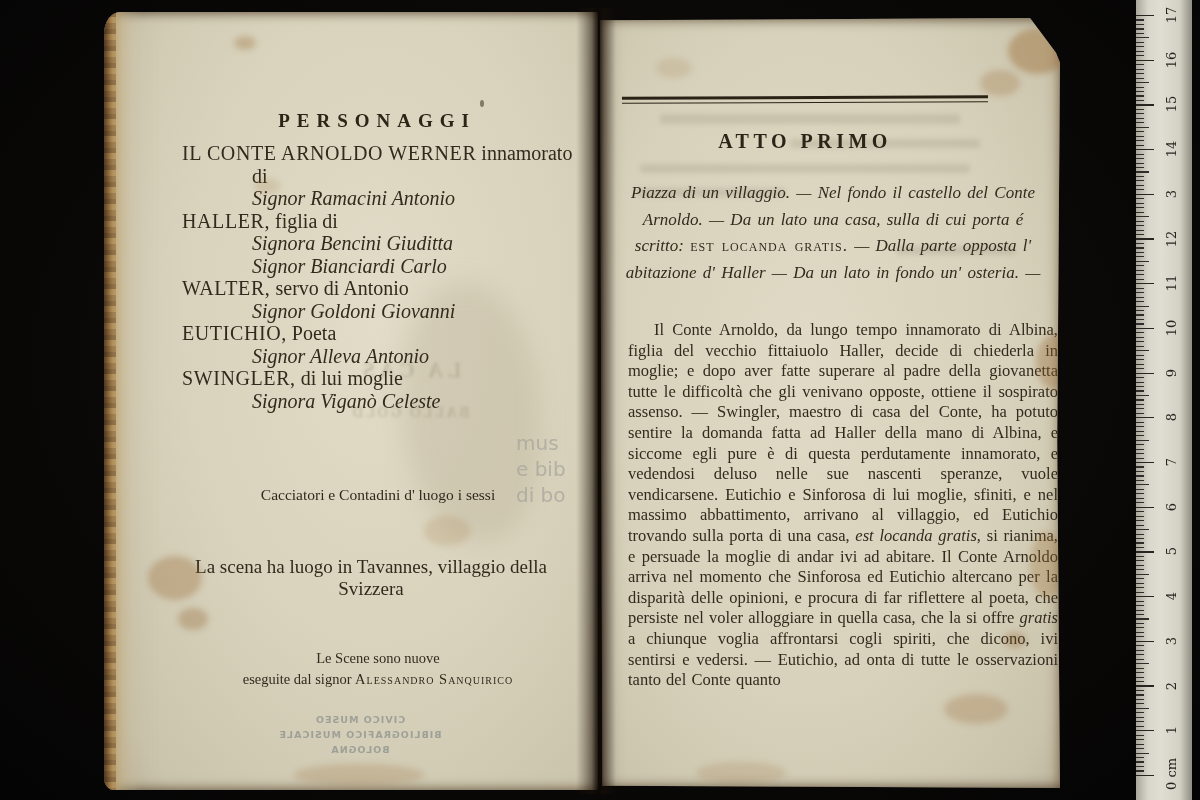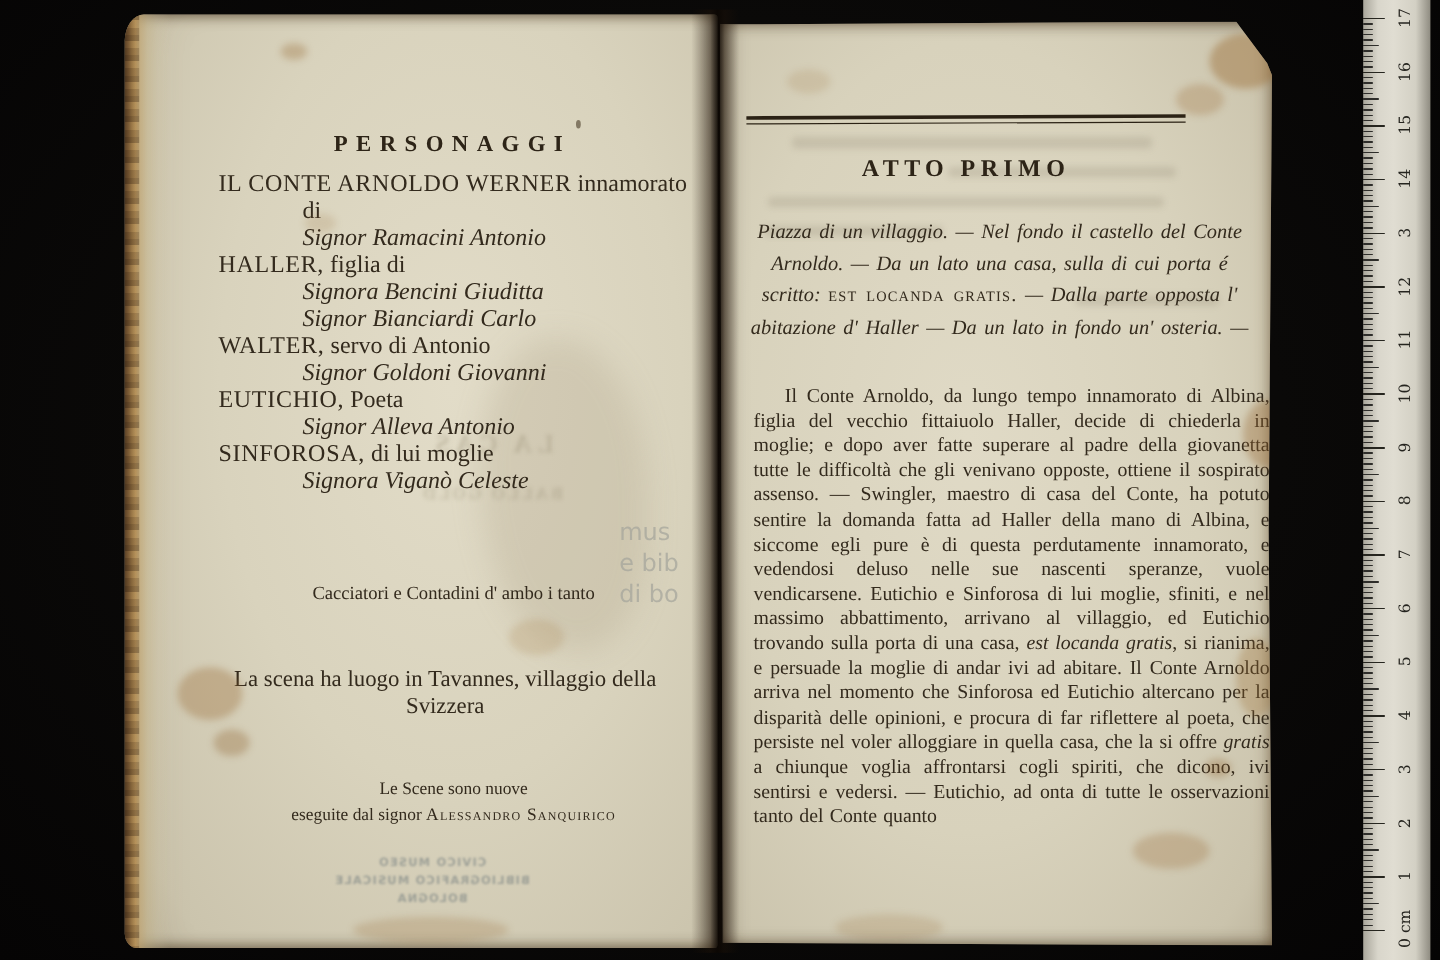--- a/index.html
+++ b/index.html
@@ -153,26 +153,26 @@
       </div>
       <div class="cast-entry">
         <div class="cast-role"><span class="role-name">WALTER,</span> <span>servo di Antonio</span></div>
         <div class="cast-performer">Signor Goldoni Giovanni</div>
       </div>
       <div class="cast-entry">
         <div class="cast-role"><span class="role-name">EUTICHIO,</span> <span>Poeta</span></div>
         <div class="cast-performer">Signor Alleva Antonio</div>
       </div>
       <div class="cast-entry">
-        <div class="cast-role"><span class="role-name">SINFOROSA,</span> <span>di lui moglie</span></div>
+        <div class="cast-role"><span class="role-name">SWINGLER,</span> <span>di lui moglie</span></div>
         <div class="cast-performer">Signora Viganò Celeste</div>
       </div>
     </div>
 
-    <div class="chorus-note">Cacciatori e Contadini d' ambo i tanto</div>
+    <div class="chorus-note">Cacciatori e Contadini d' luogo i sessi</div>
     <div class="scene-note">La scena ha luogo in Tavannes, villaggio della Svizzera</div>
 
     <div class="scenery-note">
       <div>Le Scene sono nuove</div>
       <div><span>eseguite dal signor </span><span class="sc">Alessandro Sanquirico</span></div>
     </div>
 
     <div class="stamp">
       <div>CIVICO MUSEO</div>
       <div>BIBLIOGRAFICO MUSICALE</div>

